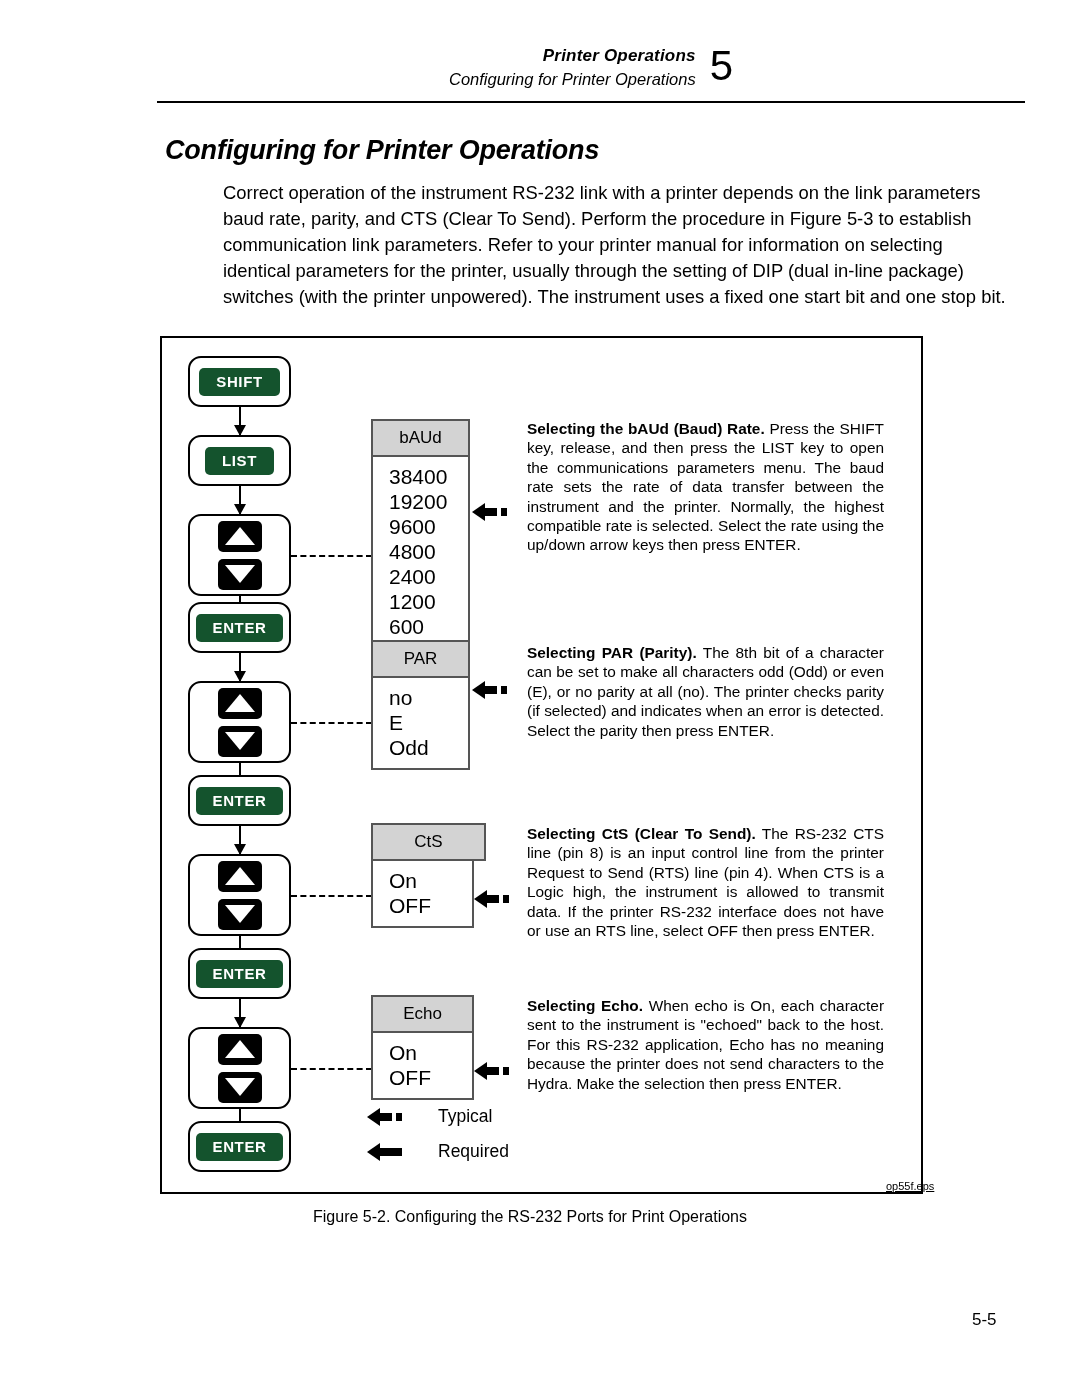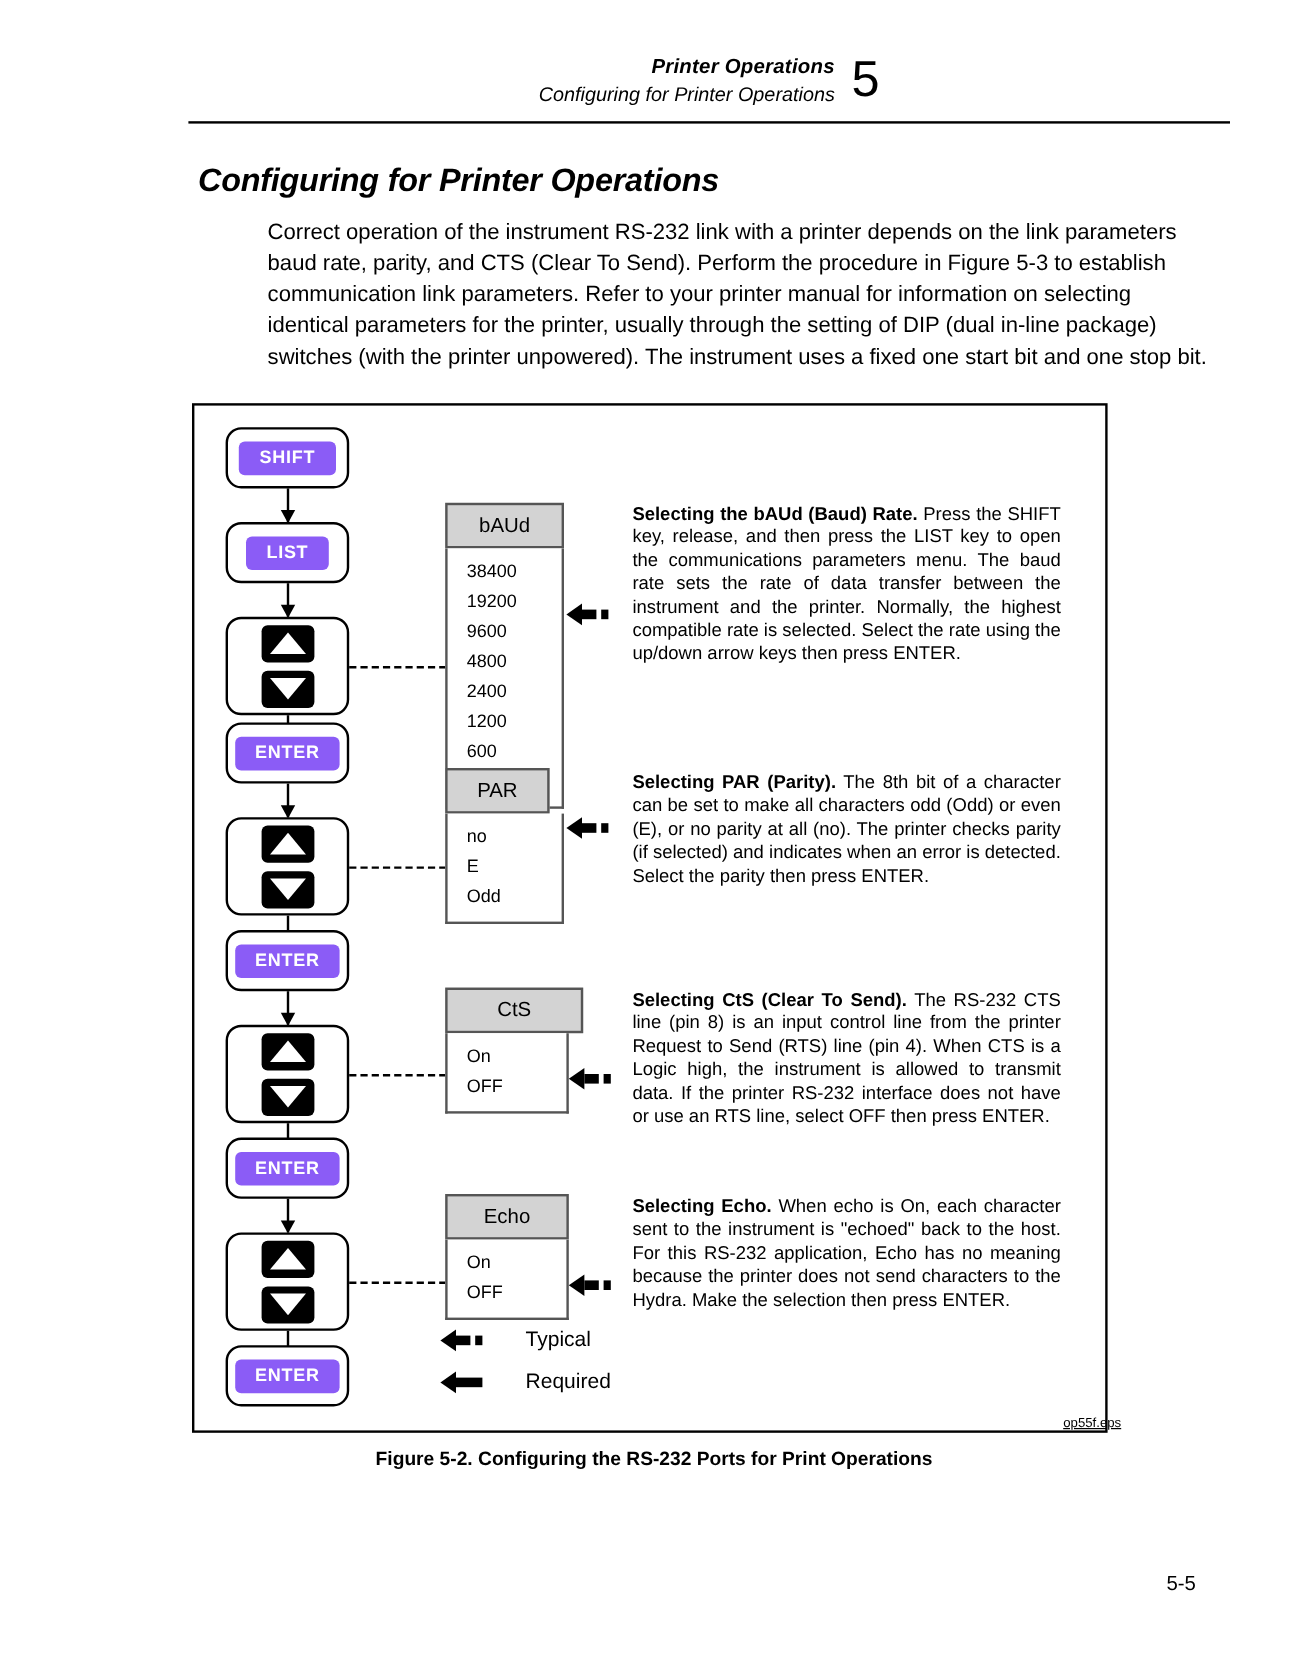--- a/index.html
+++ b/index.html
@@ -102,21 +102,21 @@
     position: absolute;
     border: 2px solid #000;
     border-radius: 13px;
     box-sizing: border-box;
     background: #fff;
     display: flex;
     align-items: center;
     justify-content: center;
   }
   .key-cap {
-    background: #8b5cf6;
+    background: #14532d;
     color: #fff;
     font-size: 15px;
     font-weight: bold;
     letter-spacing: .6px;
     border-radius: 5px;
     padding: 6px 17px 7px 17px;
     line-height: 1;
   }
   .arrow-keys {
     display: flex;
@@ -183,21 +183,21 @@
     padding: 8px 0 9px 0;
   }
   .menu-list {
     border: 2px solid #555;
     border-top: none;
     background: #fff;
     box-sizing: border-box;
     padding: 7px 0 8px 16px;
   }
   .menu-item {
-    font-size: 15px;
+    font-size: 21px;
     line-height: 25px;
     white-space: nowrap;
   }
 
   
   .ptr {
     position: absolute;
     display: flex;
     align-items: center;
     height: 16px;
@@ -249,21 +249,21 @@
     left: 886px;
     top: 1180px;
     font-size: 11px;
     text-decoration: underline;
   }
   #figure-caption {
     position: absolute;
     left: 313px;
     top: 1208px;
     font-size: 16px;
-    font-weight: bold;
+    font-weight: normal;
   }
   #page-number {
     position: absolute;
     left: 972px;
     top: 1310px;
     font-size: 17px;
   }
 </style>
 </head>
 <body>
@@ -364,21 +364,21 @@
     </div>
   </div>
   <div class="ptr" style="left:310px; top:166px;">
     <span class="head"></span>
     <span class="tail-seg" style="width:12px;"></span>
     <span class="gap"></span>
     <span class="tail-seg" style="width:6px;"></span>
   </div>
 
   <div class="menu-group" style="left:209px; top:302px;">
-    <div class="menu-title" style="width:87px;">PAR</div>
+    <div class="menu-title" style="width:99px;">PAR</div>
     <div class="menu-list" style="width:99px;">
       <div class="menu-item">no</div>
       <div class="menu-item">E</div>
       <div class="menu-item">Odd</div>
     </div>
   </div>
   <div class="ptr" style="left:310px; top:344px;">
     <span class="head"></span>
     <span class="tail-seg" style="width:12px;"></span>
     <span class="gap"></span>

